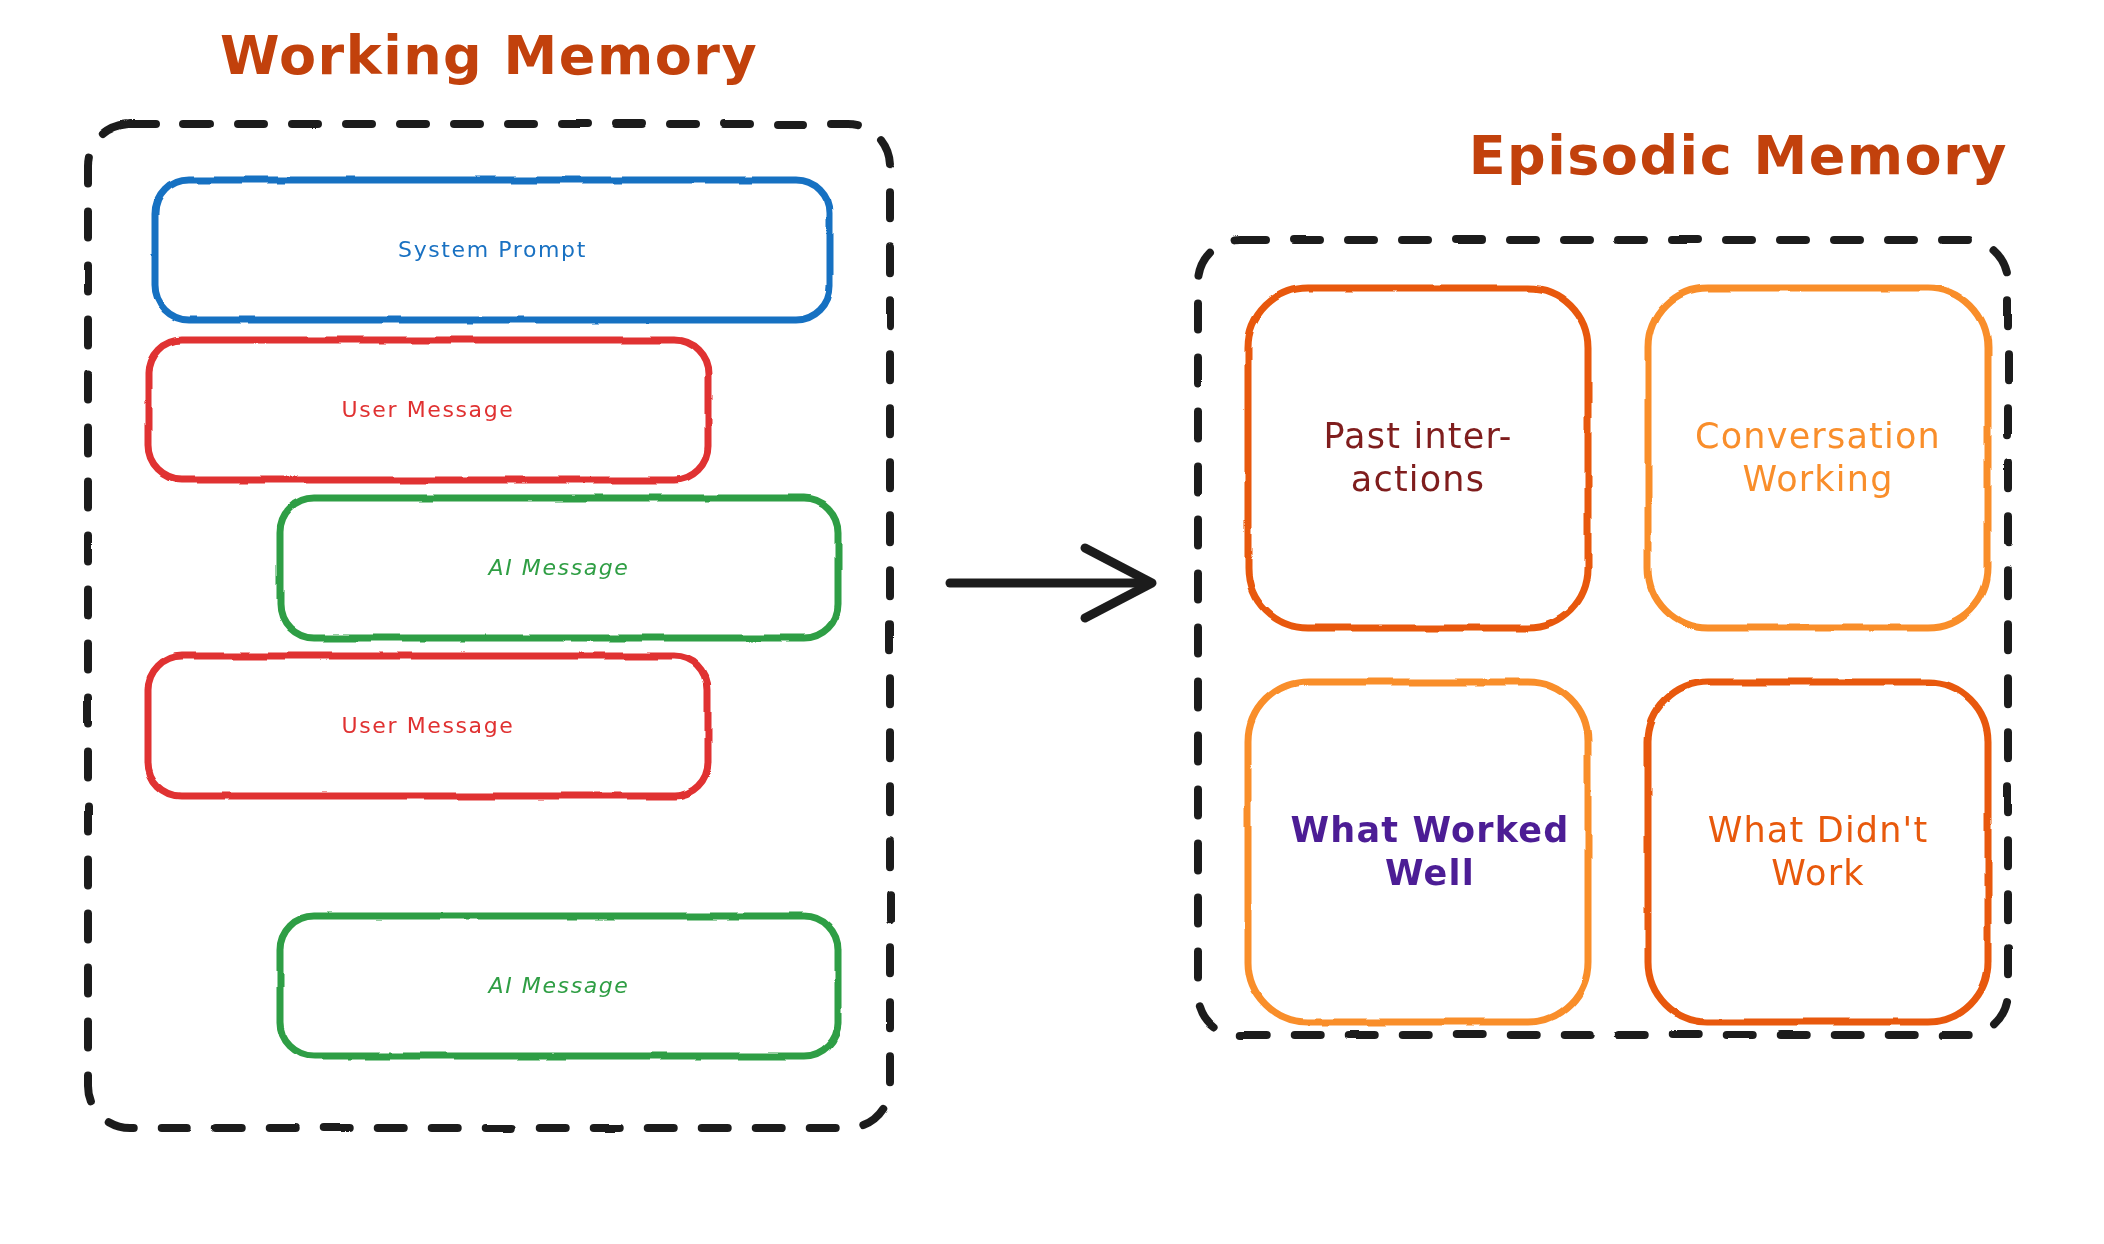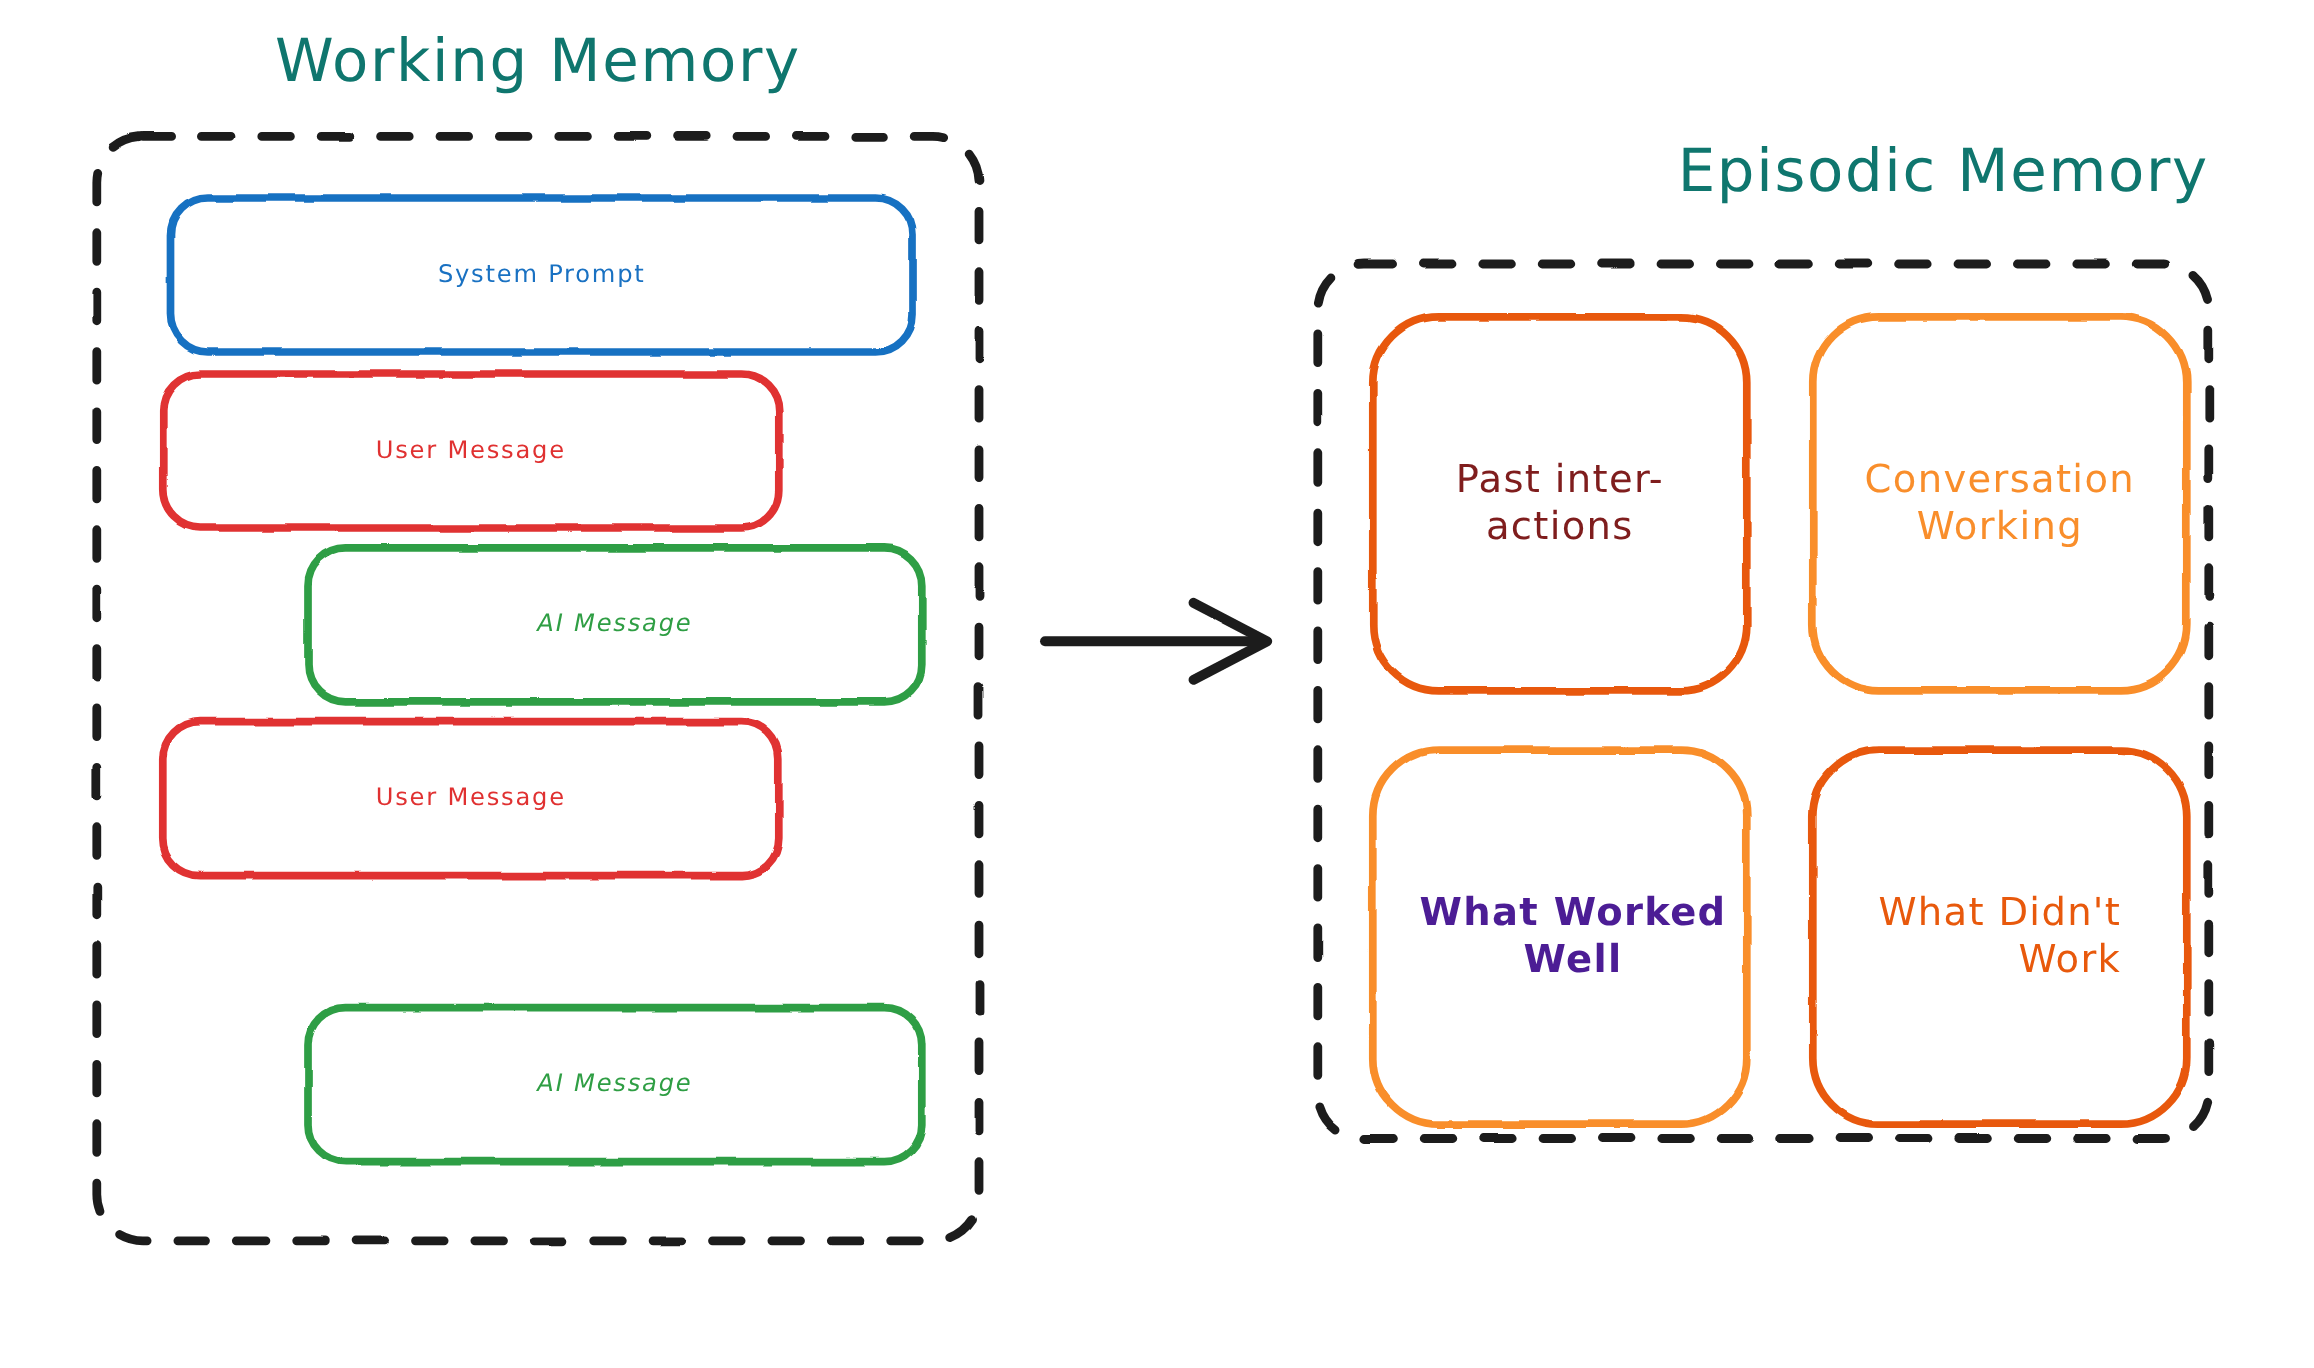--- a/index.html
+++ b/index.html
@@ -15,23 +15,23 @@
     font-family: "DejaVu Sans", sans-serif;
   }
   #canvas {
     position: absolute;
     left: 0; top: 0;
     width: 2104px;
     height: 1244px;
   }
   .panel-title {
     position: absolute;
-    color: #0f766e;
+    color: #c2410c;
     font-family: "DejaVu Sans", sans-serif;
-    font-weight: 400;
+    font-weight: 700;
     letter-spacing: 1.5px;
     white-space: nowrap;
     text-align: center;
   }
   .box-label {
     position: absolute;
     display: flex;
     align-items: center;
     justify-content: center;
     text-align: center;
@@ -126,14 +126,14 @@
 
 <div class="box-label em-label" style="left:1248px; top:288px; width:340px; height:340px; color:#7f1d1d;">Past inter-
 actions</div>
 
 <div class="box-label em-label" style="left:1648px; top:288px; width:340px; height:340px; color:#f98e2b;">Conversation
 Working</div>
 
 <div class="box-label em-label" style="left:1260px; top:682px; width:340px; height:340px; color:#4c1d95;font-weight:bold;">What Worked
 Well</div>
 
-<div class="box-label em-label" style="left:1648px; top:682px; width:340px; height:340px; color:#e8590c;text-align:right;">What Didn't
+<div class="box-label em-label" style="left:1648px; top:682px; width:340px; height:340px; color:#e8590c;">What Didn't
 Work</div>
 
 </body></html>

